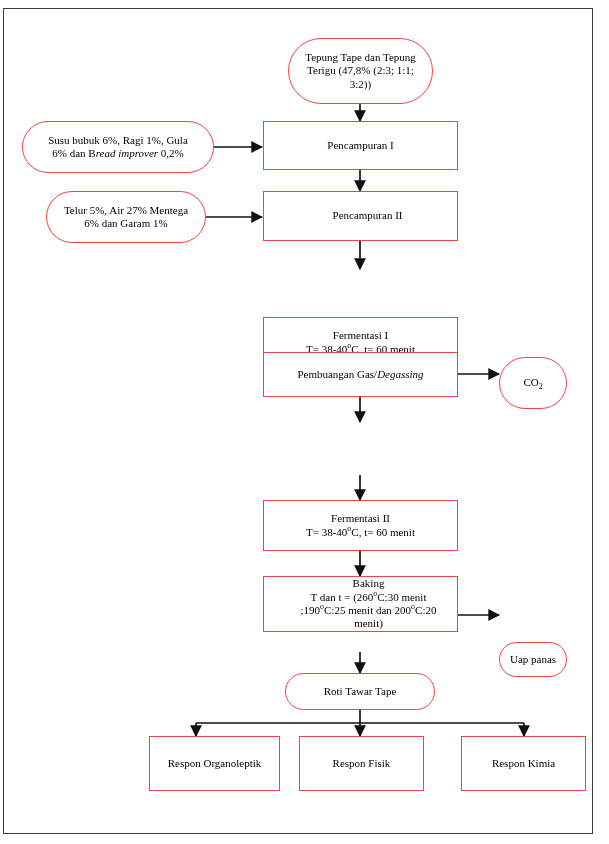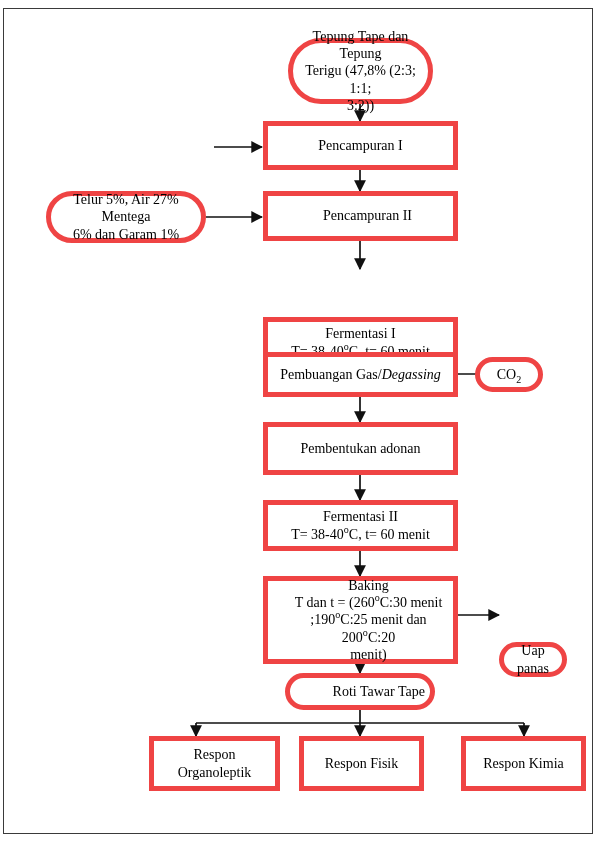--- a/index.html
+++ b/index.html
@@ -30,28 +30,28 @@
     position: absolute;
     left: 0;
     top: 0;
     width: 609px;
     height: 844px;
   }
 
   .node {
     position: absolute;
     box-sizing: border-box;
-    border: 5px solid #ef4444;
+    border: 1px solid #ef4444;
     background: #ffffff;
     display: flex;
     align-items: center;
     justify-content: center;
     text-align: center;
     line-height: 1.22;
-    font-size: 14px;
+    font-size: 11px;
     padding: 2px 5px;
   }
 
   .node.rect {
     border-radius: 0;
   }
 
   .node.stadium {
     border-radius: 999px;
   }
@@ -122,20 +122,23 @@
     <g stroke="#111111" stroke-width="1.7" fill="none">
 
       <path d="M 196 723 L 524 723"></path>
     </g>
   </svg>
 
   <div class="node stadium" style="left:288px; top:38px; width:145px; height:66px;">
     <span class="txt"><span>Tepung Tape dan Tepung</span><br><span>Terigu  (47,8% (2:3; 1:1;</span><br><span>3:2))</span></span>
   </div>
 
+  <div class="node stadium" style="left:22px; top:121px; width:192px; height:52px;">
+    <span class="txt"><span>Susu bubuk 6%, Ragi 1%, Gula</span><br><span>6% dan B</span><span class="ital">read improver</span><span> 0,2%</span></span>
+  </div>
 
   <div class="node stadium" style="left:46px; top:191px; width:160px; height:52px;">
     <span class="txt"><span>Telur 5%, Air 27% Mentega</span><br><span>6% dan Garam 1%</span></span>
   </div>
 
   <div class="node rect" style="left:263px; top:121px; width:195px; height:49px;">
     <span class="txt">Pencampuran I</span>
   </div>
 
   <div class="node rect" style="left:263px; top:191px; width:195px; height:50px;padding-left:19px;">
@@ -143,41 +146,38 @@
   </div>
 
   <div class="node rect" style="left:263px; top:269px; width:195px; height:51px;margin-top:48px;">
     <span class="txt"><span>Fermentasi I</span><br><span>T= 38-40</span><span class="sup">o</span><span>C, t= 60 menit</span></span>
   </div>
 
   <div class="node rect" style="left:263px; top:352px; width:195px; height:45px;">
     <span class="txt"><span>Pembuangan Gas/</span><span class="ital">Degassing</span></span>
   </div>
 
-  <div class="node stadium" style="left:475px; top:357px; width:68px; height:35px;">
+  <div class="node stadium" style="left:499px; top:357px; width:68px; height:52px;">
     <span class="txt"><span>CO</span><span class="sub">2</span></span>
   </div>
 
-  <div class="node rect" style="left:263px; top:422px; width:195px; height:53px;">
-    <span class="txt">Pembentukan adonan</span>
-  </div>
 
   <div class="node rect" style="left:263px; top:500px; width:195px; height:51px;">
     <span class="txt"><span>Fermentasi II</span><br><span>T= 38-40</span><span class="sup">o</span><span>C, t= 60 menit</span></span>
   </div>
 
-  <div class="node rect" style="left:263px; top:576px; width:195px; height:88px;padding-left:21px;">
+  <div class="node rect" style="left:263px; top:576px; width:195px; height:56px;padding-left:21px;">
     <span class="txt"><span>Baking</span><br><span>T dan t = (260</span><span class="sup">o</span><span>C:30 menit</span><br><span>;190</span><span class="sup">o</span><span>C:25 menit dan 200</span><span class="sup">o</span><span>C:20</span><br><span>menit)</span></span>
   </div>
 
   <div class="node stadium" style="left:499px; top:598px; width:68px; height:35px;margin-top:44px;">
     <span class="txt">Uap panas</span>
   </div>
 
-  <div class="node stadium" style="left:285px; top:673px; width:150px; height:37px;text-align:right;">
+  <div class="node stadium" style="left:285px; top:673px; width:150px; height:37px;">
     <span class="txt">Roti Tawar Tape</span>
   </div>
 
   <div class="node rect" style="left:149px; top:736px; width:131px; height:55px;">
     <span class="txt">Respon Organoleptik</span>
   </div>
 
   <div class="node rect" style="left:299px; top:736px; width:125px; height:55px;">
     <span class="txt">Respon Fisik</span>
   </div>

